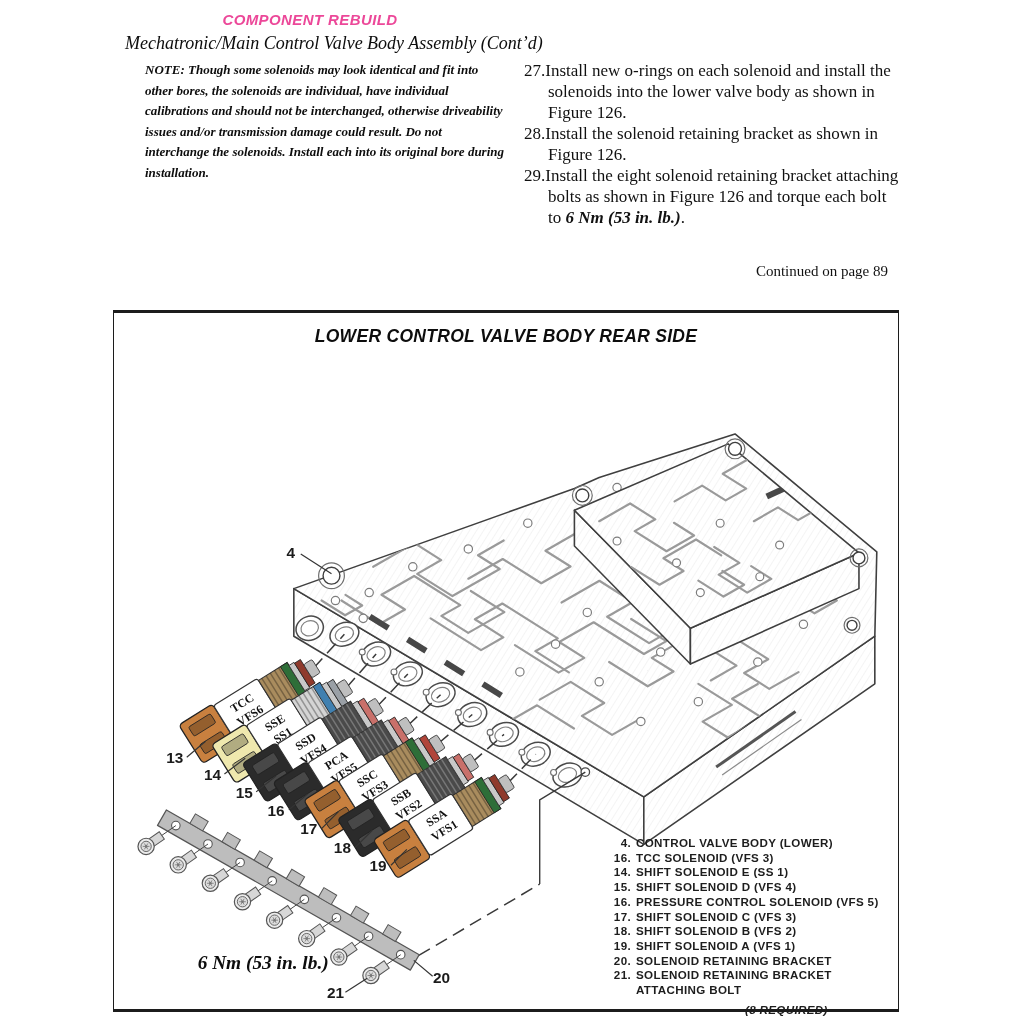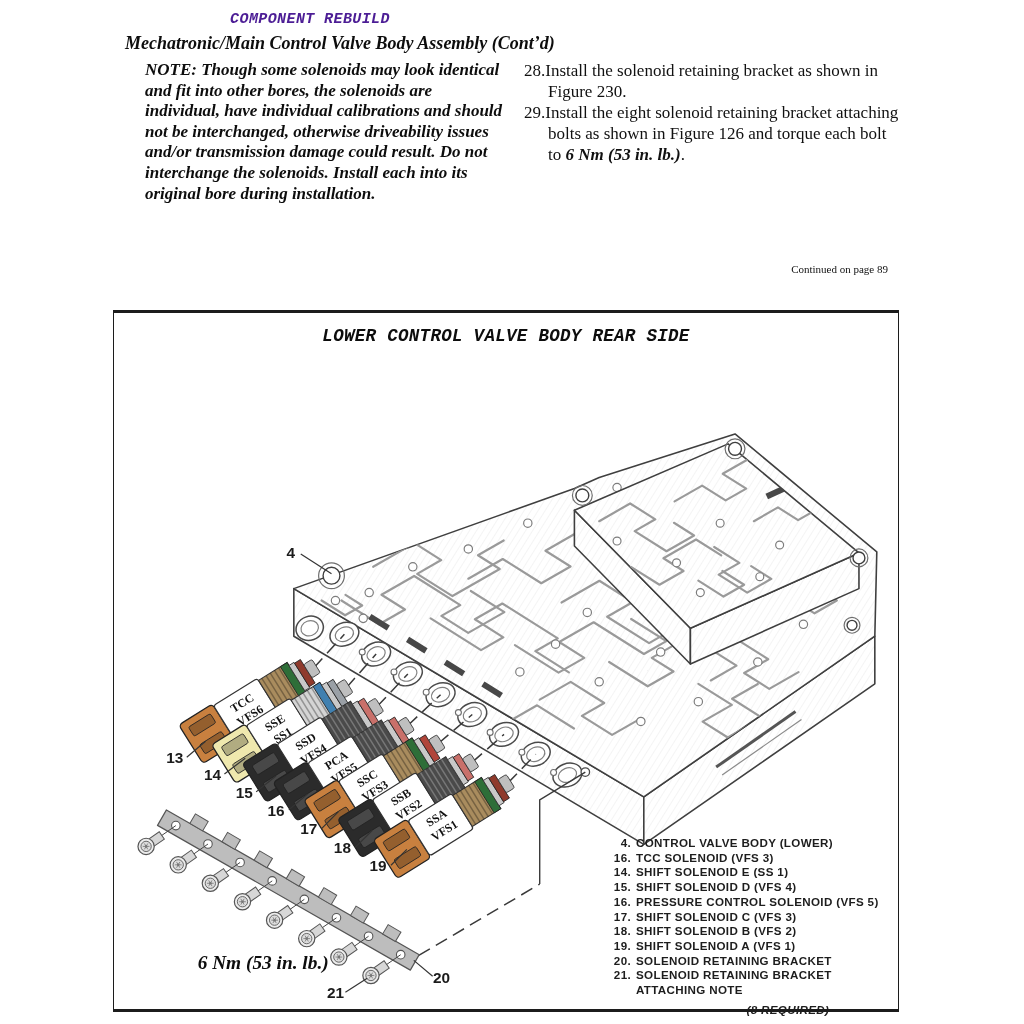--- a/index.html
+++ b/index.html
@@ -1,51 +1,52 @@
 <!DOCTYPE html>
 <html><head>
 <meta charset="utf-8">
 <style>
   html,body{margin:0;padding:0;background:#fff;}
   #page{position:relative;width:1024px;height:1024px;background:#fff;overflow:hidden;
         font-family:"Liberation Serif",serif;color:#111;}
   .section-title{position:absolute;left:150px;top:11px;width:320px;text-align:center;
-        font-family:Liberation Mono, monospace;font-weight:800;font-style:italic;
-        font-size:15px;letter-spacing:.4px;color:#4c1d95;}
-  .subtitle{position:absolute;left:125px;top:33px;font-weight:bold;font-style:italic;
+        font-family:Liberation Sans, sans-serif;font-weight:800;font-style:italic;
+        font-size:15px;letter-spacing:.4px;color:#ec4899;}
+  .subtitle{position:absolute;left:125px;top:33px;font-weight:normal;font-style:italic;
         font-size:18px;color:#0d0d0d;}
   .note{position:absolute;left:145px;top:60px;width:364px;font-weight:bold;font-style:italic;
-        font-size:17px;line-height:20.6px;color:#0d0d0d;}
+        font-size:13px;line-height:20.6px;color:#0d0d0d;}
   .steps{position:absolute;left:524px;top:60px;width:378px;font-size:17px;line-height:21px;}
   .step{padding-left:24px;text-indent:-24px;}
   .step-num{white-space:pre;}
   .step-bold{font-weight:bold;font-style:italic;}
-  .continued{position:absolute;left:620px;top:263px;width:268px;text-align:right;font-size:11px;}
+  .continued{position:absolute;left:620px;top:263px;width:268px;text-align:right;font-size:15px;}
   .figure-box{position:absolute;left:113px;top:310px;width:786px;height:702px;
         border:1.6px solid #1c1c1c;border-top-width:3.5px;border-bottom-width:3px;box-sizing:border-box;}
   .figure-title{position:absolute;left:0;top:13px;width:100%;text-align:center;
-        font-family:Liberation Mono, monospace;font-weight:800;font-style:italic;
+        font-family:Liberation Sans, sans-serif;font-weight:800;font-style:italic;
         font-size:17.5px;letter-spacing:.3px;color:#0d0d0d;}
   .figure-svg{position:absolute;left:0;top:0;width:100%;height:100%;}
   .legend{position:absolute;left:493px;top:523px;font-family:"Liberation Sans",sans-serif;
         font-weight:bold;font-size:11.6px;letter-spacing:.35px;line-height:14.7px;color:#1d1d1d;}
   .legend-line{display:flex;}
   .legend-num{width:24px;text-align:right;flex:0 0 24px;}
   .legend-txt{padding-left:5px;white-space:pre;}
   .legend-italic{font-style:italic;}
 </style>
 </head>
 <body>
 
 <div id="page">
   <div class="section-title">COMPONENT REBUILD</div>
   <div class="subtitle">Mechatronic/Main Control Valve Body Assembly (Cont’d)</div>
   <div class="note">NOTE: Though some solenoids may look identical and fit into other bores, the solenoids are individual, have individual calibrations and should not be interchanged, otherwise driveability issues and/or transmission damage could result. Do not interchange the solenoids. Install each into its original bore during installation.</div>
   <div class="steps">
-      <div class="step"><span class="step-num">28.</span><span>Install the solenoid retaining bracket as shown in Figure 230.</span></div>
+      <div class="step"><span class="step-num">27.</span><span>Install new o-rings on each solenoid and install the solenoids into the lower valve body as shown in Figure 126.</span></div>
+      <div class="step"><span class="step-num">28.</span><span>Install the solenoid retaining bracket as shown in Figure 126.</span></div>
       <div class="step"><span class="step-num">29.</span><span>Install the eight solenoid retaining bracket attaching bolts as shown in Figure 126 and torque each bolt to </span><span class="step-bold">6 Nm (53 in. lb.)</span><span>.</span></div>
     </div>
   <div class="continued">Continued on page 89</div>
 
   <div class="figure-box">
     <div class="figure-title">LOWER CONTROL VALVE BODY REAR SIDE</div>
     <svg class="figure-svg" viewBox="113 310 786 702" xmlns="http://www.w3.org/2000/svg">
         <defs>
           <pattern id="hatch" width="6" height="6" patternUnits="userSpaceOnUse" patternTransform="rotate(32)">
             <line x1="0" y1="0" x2="0" y2="6" stroke="#ebebeb" stroke-width="1.1"></line>
@@ -461,18 +462,18 @@
         <div class="legend-line">
           <span class="legend-num">20.</span>
           <span class="legend-txt">SOLENOID RETAINING BRACKET</span>
         </div>
         <div class="legend-line">
           <span class="legend-num">21.</span>
           <span class="legend-txt">SOLENOID RETAINING BRACKET</span>
         </div>
         <div class="legend-line">
           <span class="legend-num"></span>
-          <span class="legend-txt">ATTACHING NOTE </span>
+          <span class="legend-txt">ATTACHING BOLT </span>
           <span class="legend-txt legend-italic" style="padding-left: 0px; margin-top: 20px;">(8 REQUIRED)</span>
         </div>
       </div>
   </div>
 </div>
 
 </body></html>

